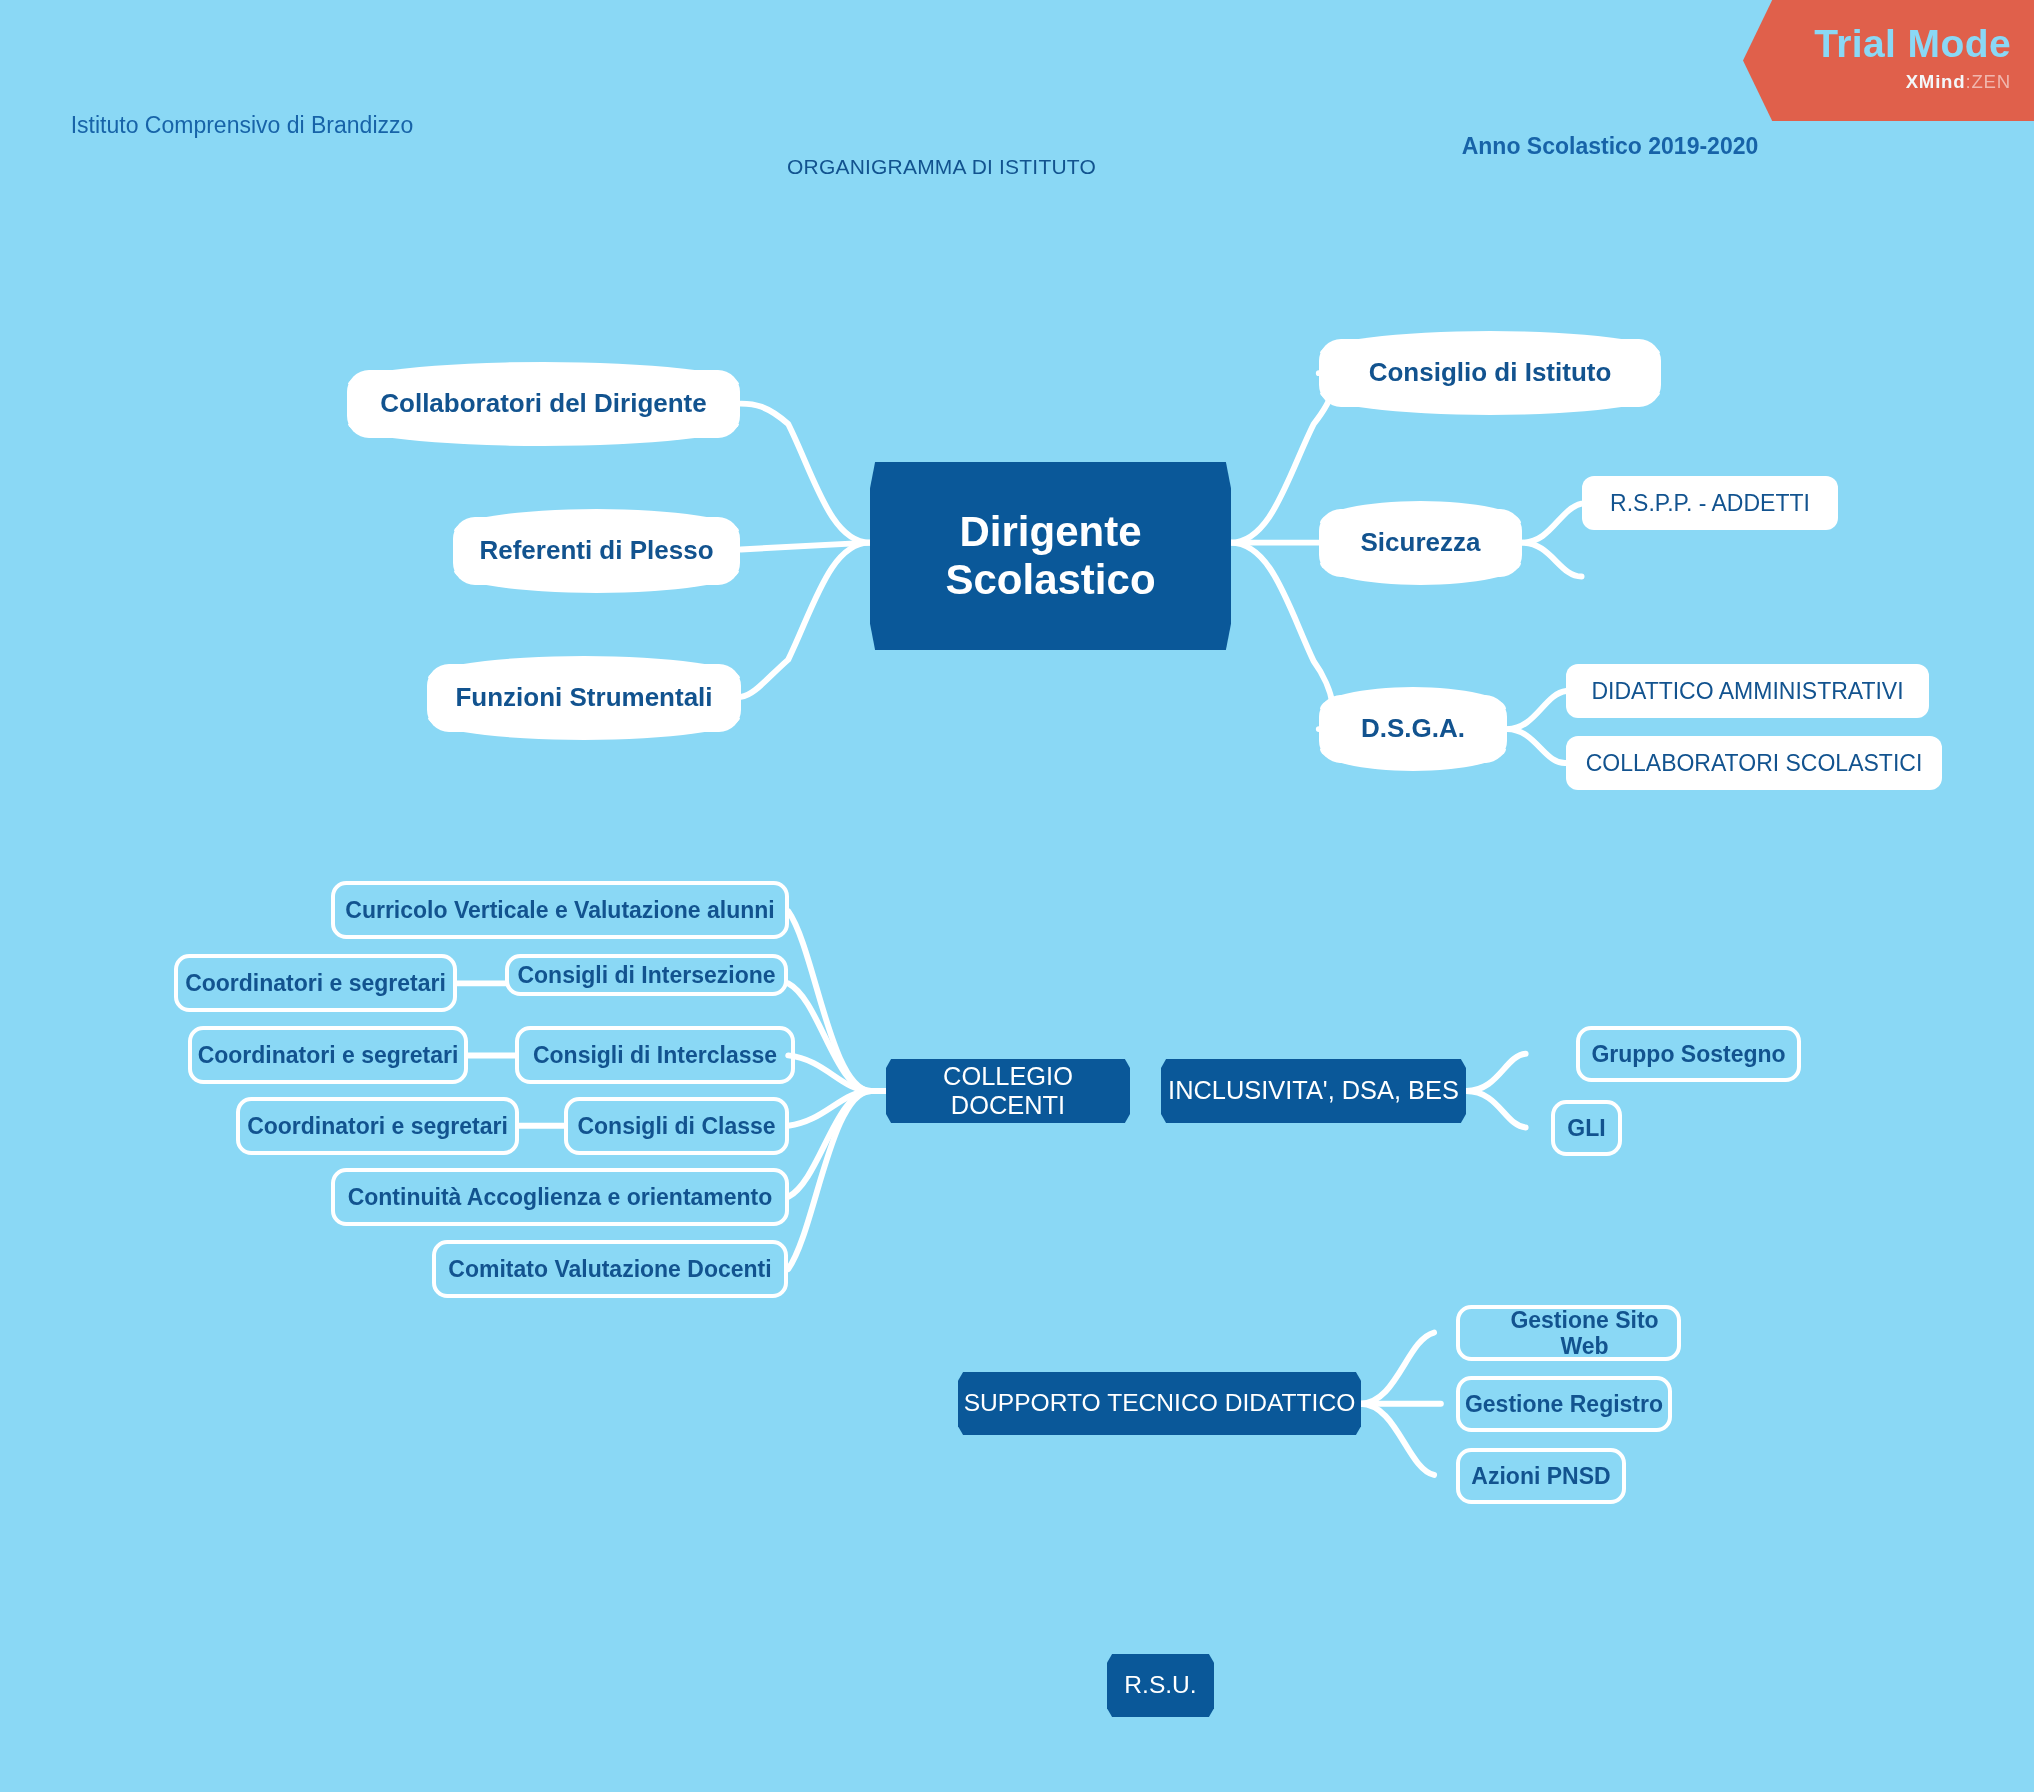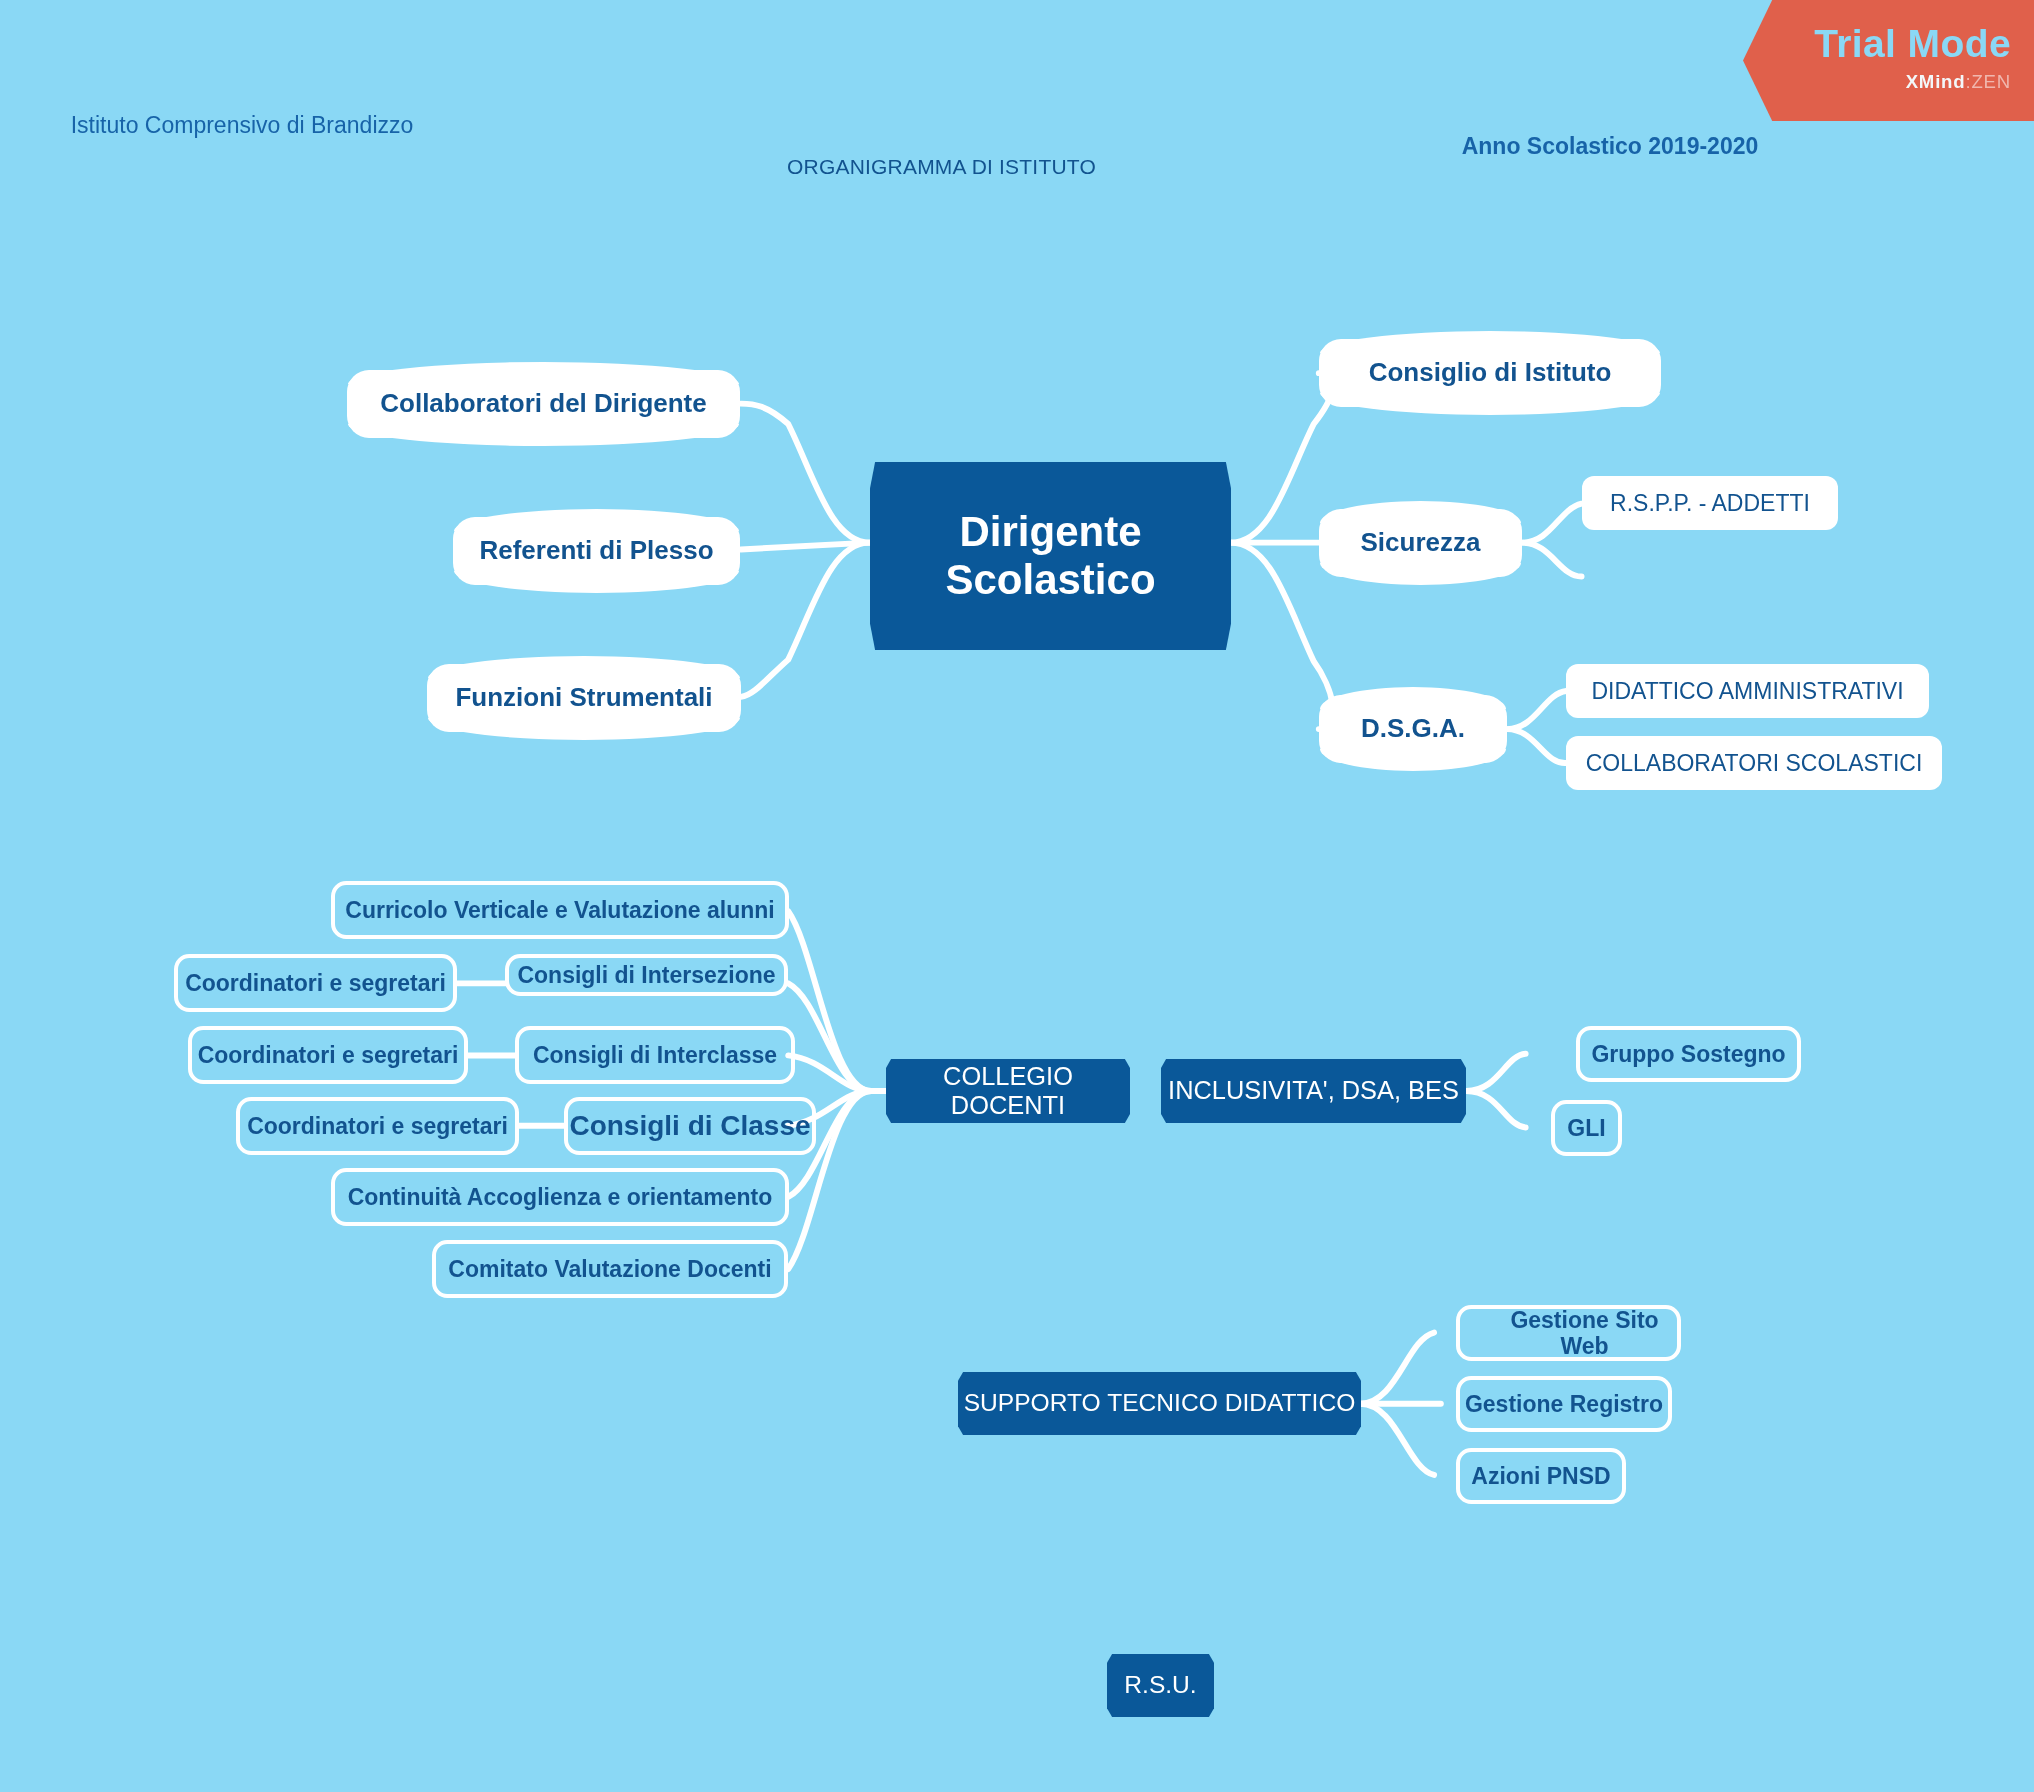--- a/index.html
+++ b/index.html
@@ -180,21 +180,21 @@
     <span>Coordinatori e segretari</span>
   </div>
 
   <div class="node outline" style="left:515px;top:1026px;width:280px;height:58px;font-size:23px;">
     <span>Consigli di Interclasse</span>
   </div>
   <div class="node outline" style="left:188px;top:1026px;width:280px;height:58px;font-size:23px;">
     <span>Coordinatori e segretari</span>
   </div>
 
-  <div class="node outline" style="left:564px;top:1097px;width:252px;height:58px;font-size:28px;">
+  <div class="node outline" style="left:564px;top:1097px;width:225px;height:58px;font-size:23px;">
     <span>Consigli di Classe</span>
   </div>
   <div class="node outline" style="left:236px;top:1097px;width:283px;height:58px;font-size:23px;">
     <span>Coordinatori e segretari</span>
   </div>
 
   <div class="node outline" style="left:331px;top:1168px;width:458px;height:58px;font-size:23px;">
     <span>Continuità Accoglienza e orientamento</span>
   </div>
 

